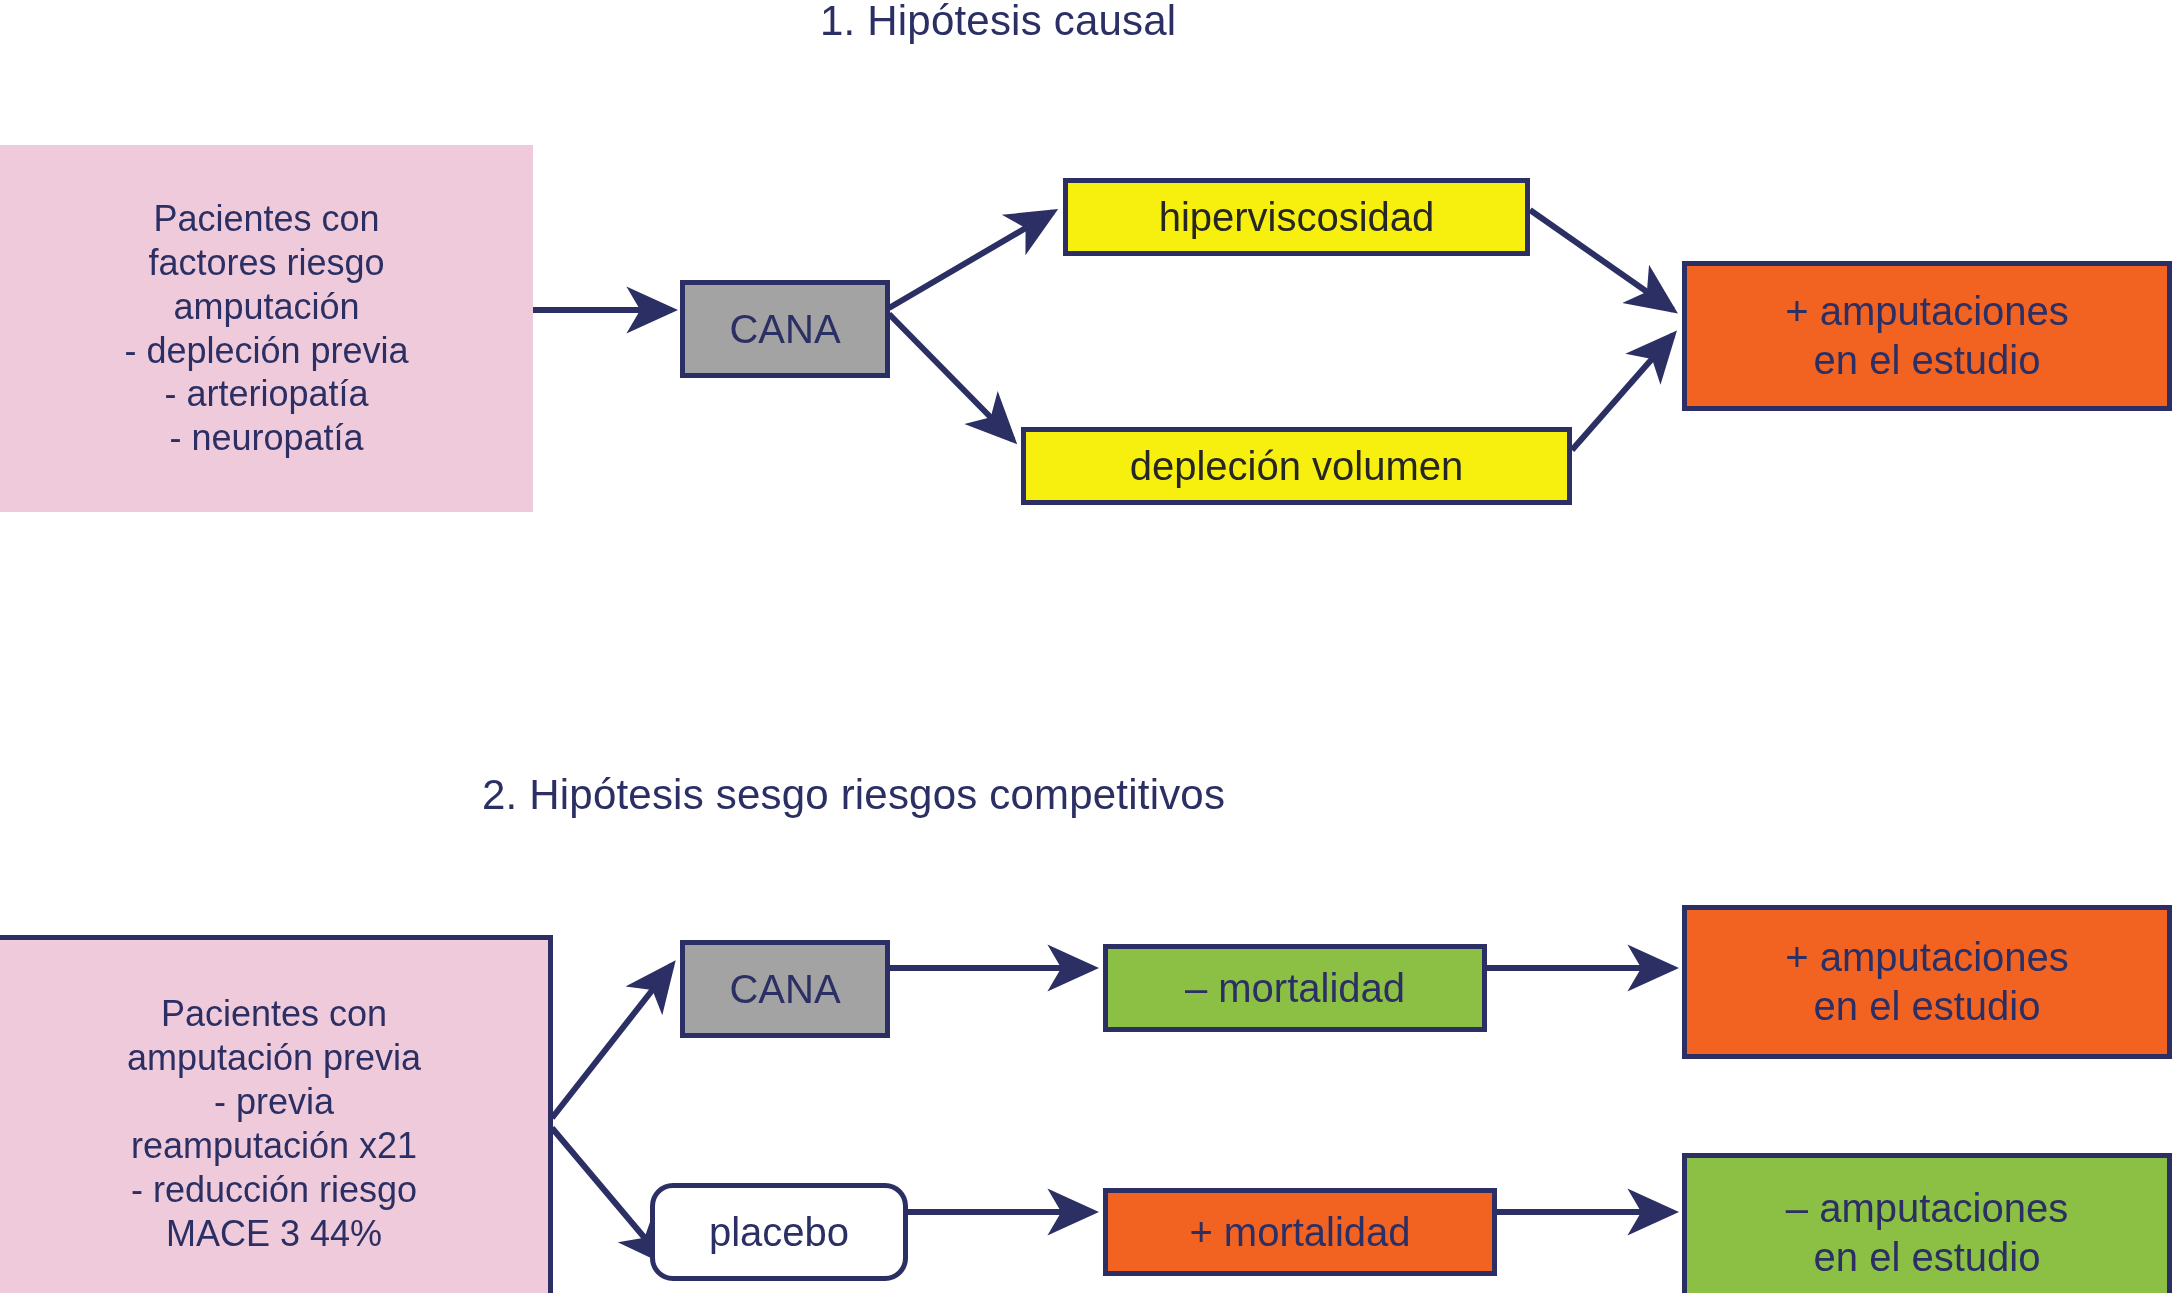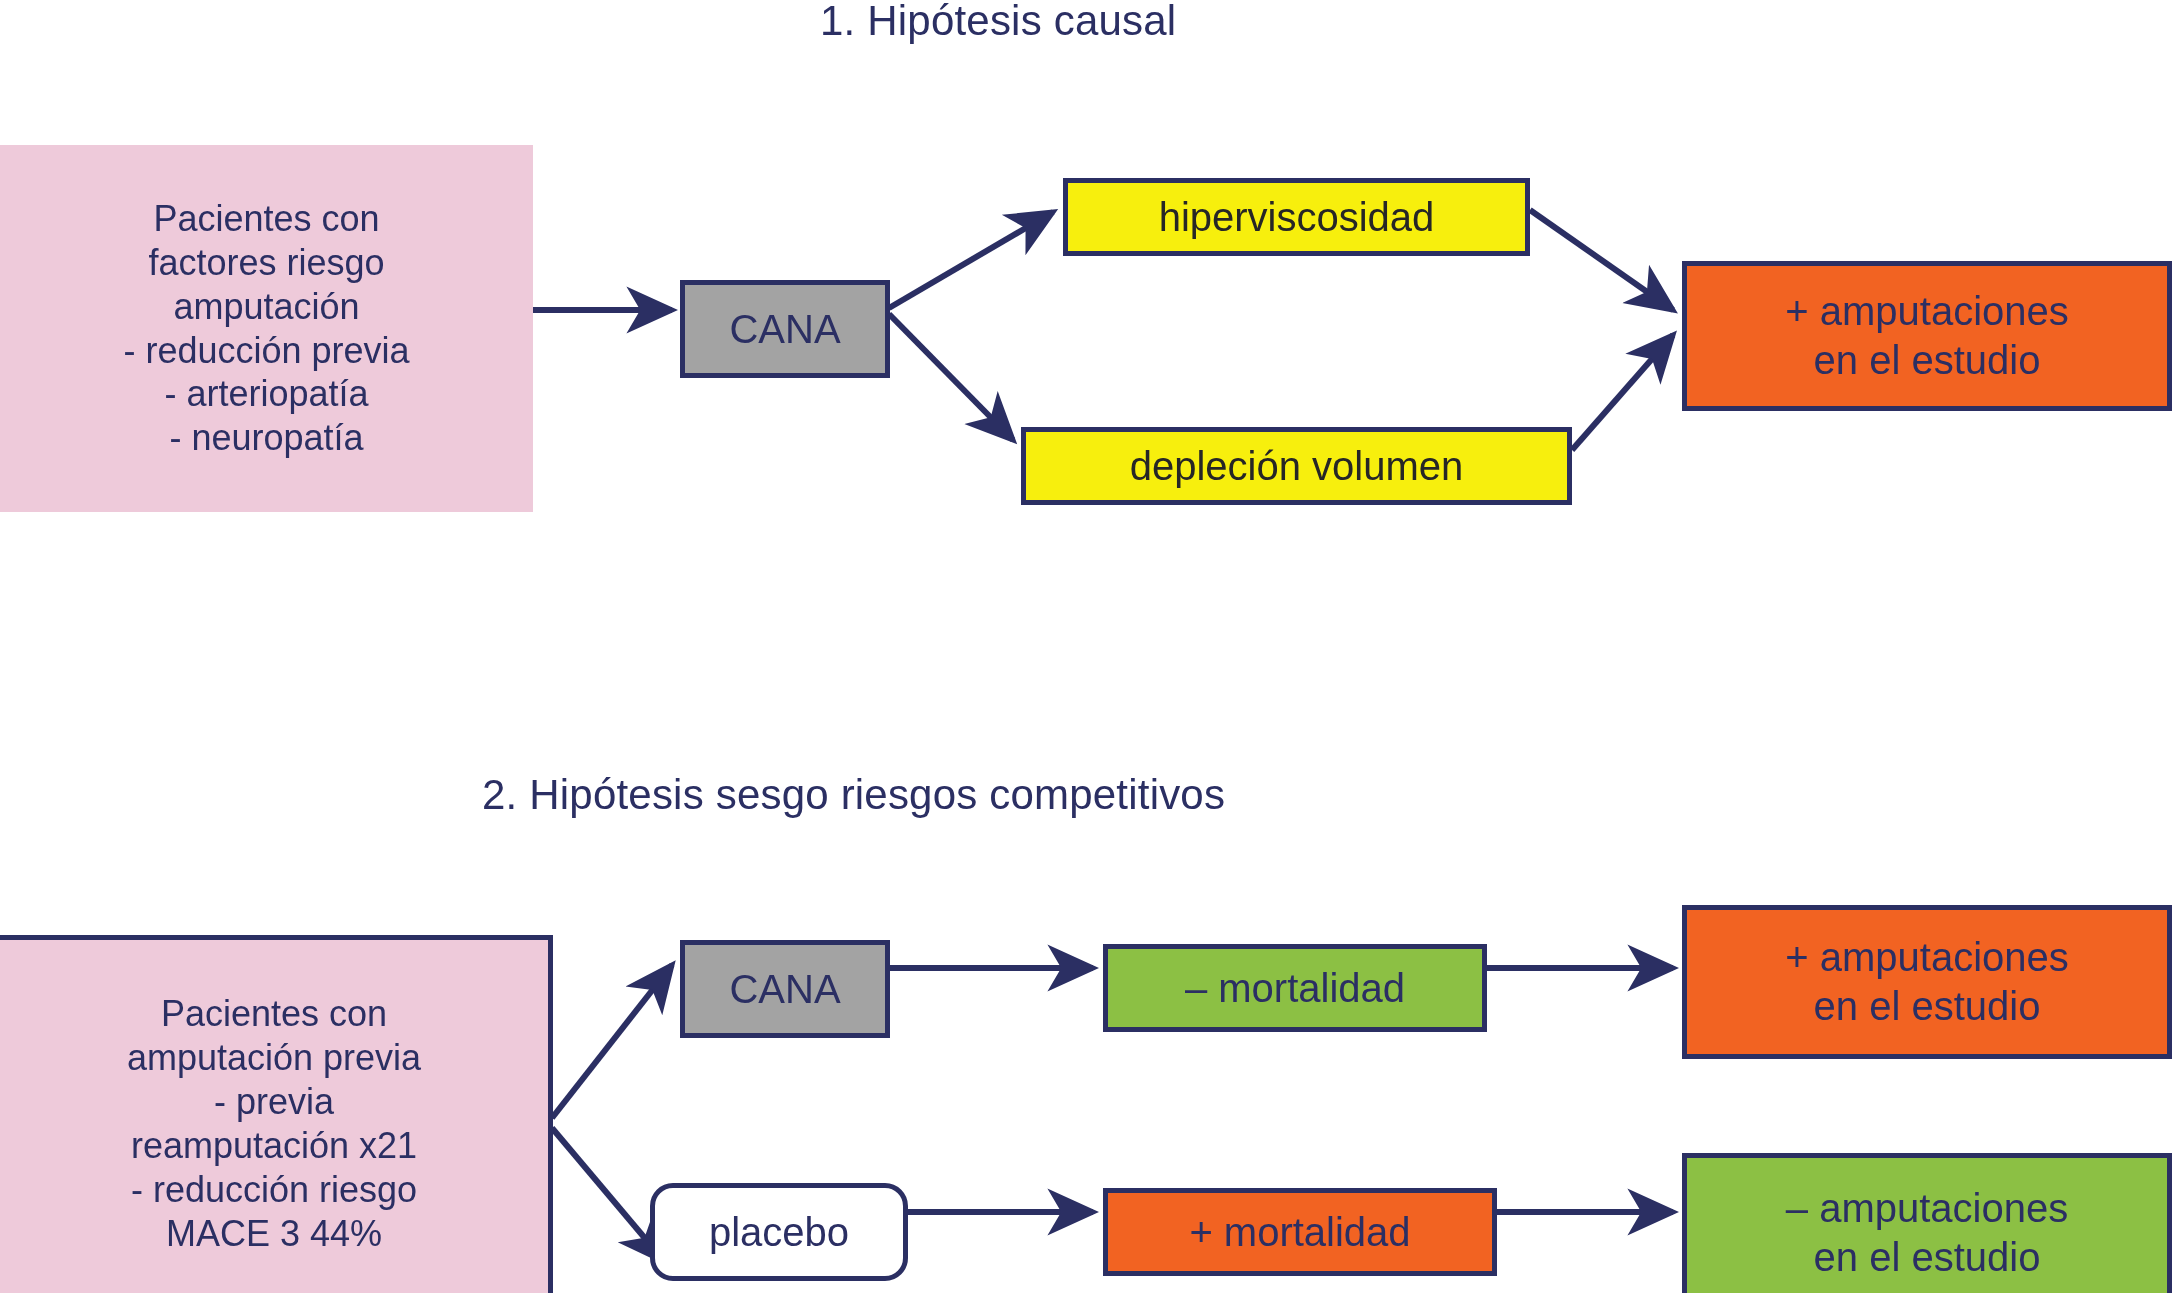--- a/index.html
+++ b/index.html
@@ -114,21 +114,21 @@
     <g>
       <line x1="1497" y1="1212" x2="1673" y2="1212" stroke="#2b2f63" stroke-width="6" marker-end="url(#ah)"></line>
     </g>
   </svg>
 
   <div class="node node-noborder fill-pink" style="left:0px; top:125px; width:533px; height:367px; font-size:36px;">
     <span class="lbl">
       <span>Pacientes con</span><br>
       <span>factores riesgo</span><br>
       <span>amputación</span><br>
-      <span>-  reducción previa</span><br>
+      <span>-  depleción previa</span><br>
       <span>-  arteriopatía</span><br>
       <span>-  neuropatía</span>
     </span>
   </div>
 
   <div class="node fill-gray" style="left:680px; top:260px; width:210px; height:98px; font-size:40px;">
     <span class="lbl">CANA</span>
   </div>
 
   <div class="node fill-yellow txt-dark" style="left:1063px; top:158px; width:467px; height:78px; font-size:40px;">

